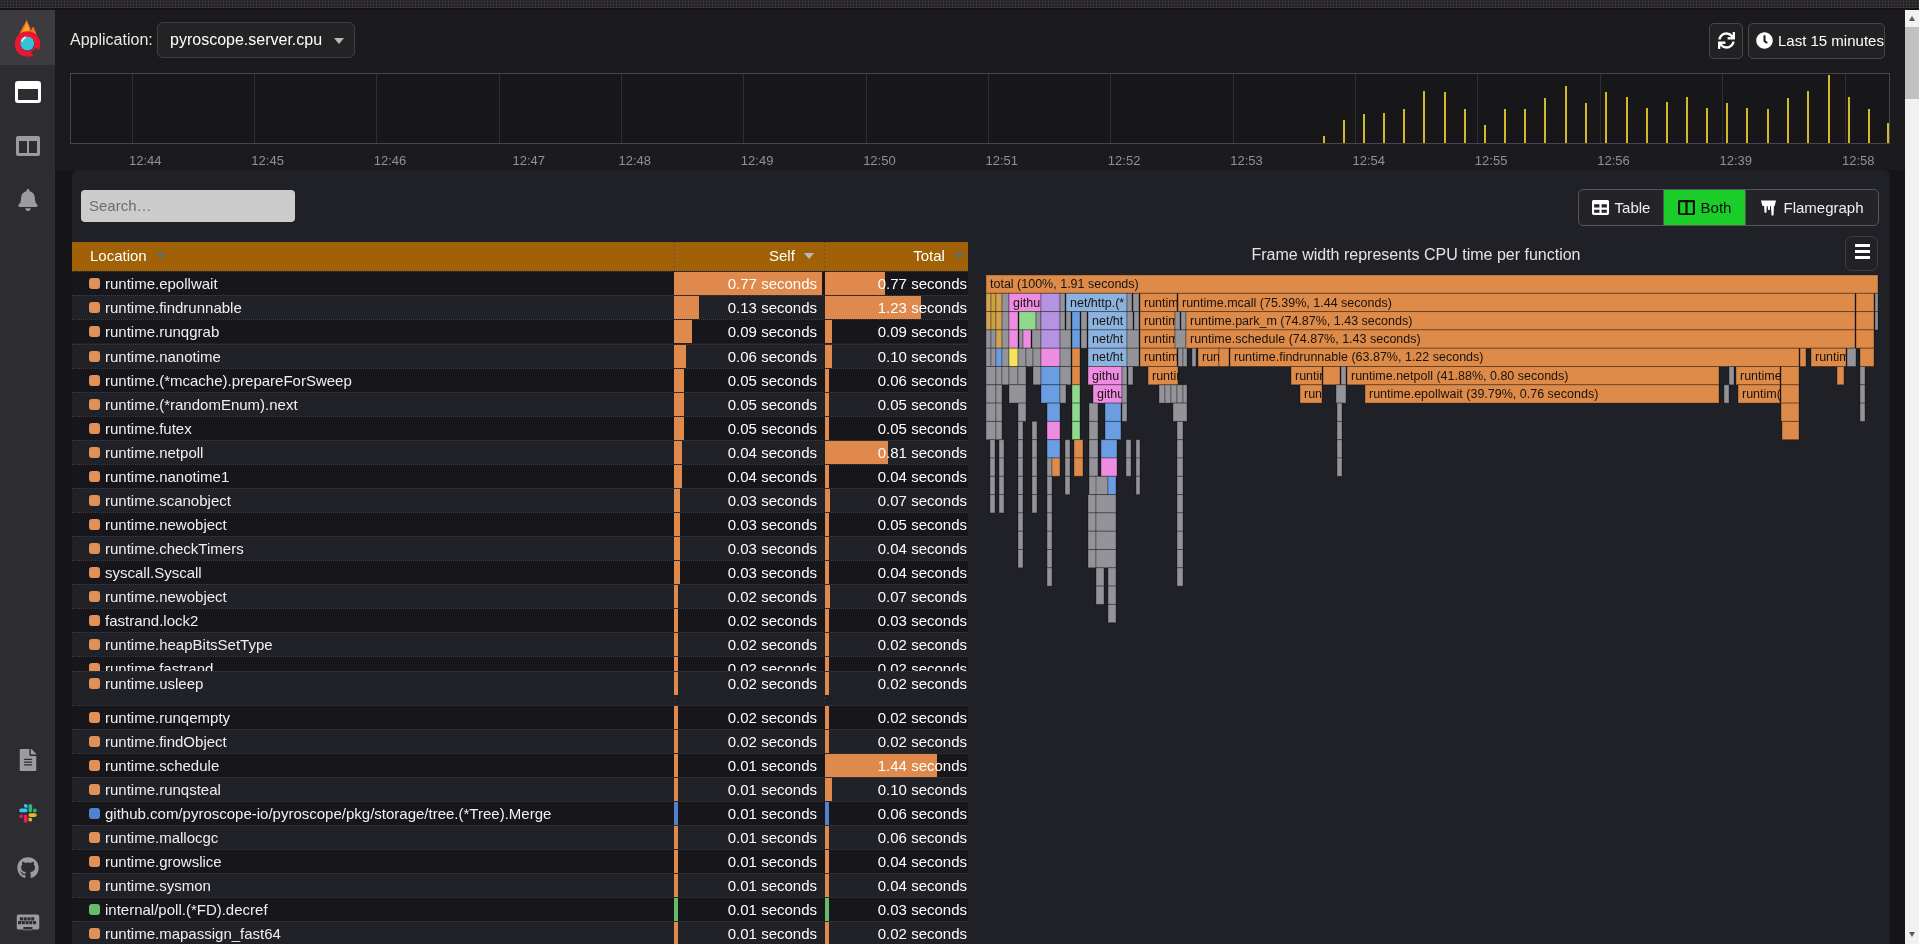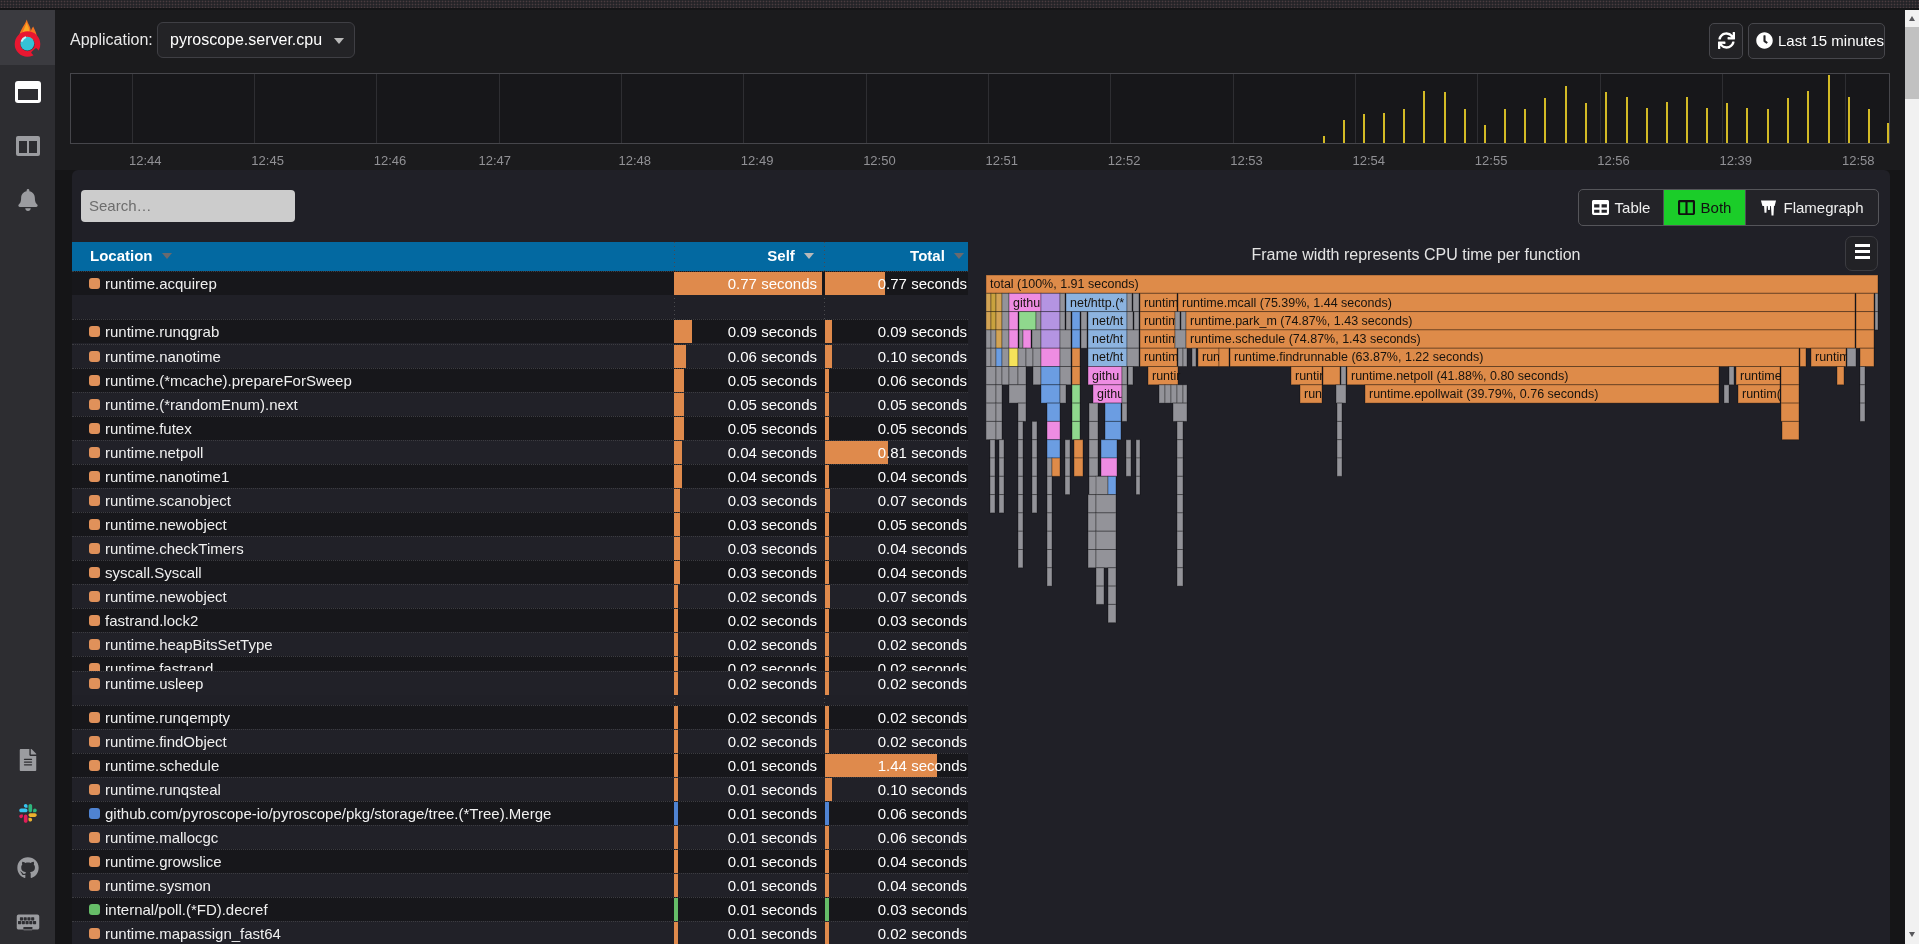--- a/index.html
+++ b/index.html
@@ -40,21 +40,21 @@
 #panel { border-radius:6px 6px 0 0; left:72px; top:170px; width:1818px; height:774px; background:#202027; }
 #search { position:absolute; left:9px; top:20px; width:214px; height:32px; background:#ccc; border-radius:4px; color:#6d6d6d; font-size:15px; line-height:32px; padding-left:8px; }
 #viewgroup { position:absolute; left:1506px; top:19px; width:301px; height:37px; border:1px solid #55555a; border-radius:5px; background:#232328; }
 .vbtn { position:absolute; top:0; height:35px; color:#efefef; font-size:15px; line-height:35px; text-align:center; }
 .vbtn svg { vertical-align:middle; margin-top:-3px; margin-right:6px; }
 #vtable { left:0; width:85px; border-right:1px solid #505055; }
 #vboth  { left:85px; width:81px; background:#1bcd29; color:#111; }
 #vflame { left:166px; width:133px; border-left:1px solid #505055; }
 
 
-#thead { position:absolute; left:0px; top:71.7px; width:896px; height:29.6px; color:#fff; font-size:15px; font-weight:bold; background:#0369a1; }
+#thead { position:absolute; left:0px; top:71.7px; width:896px; height:29.6px; color:#fff; font-size:15px; font-weight:normal; background:#a16207; }
 #thead .loc { position:absolute; left:18px; top:5px; }
 #thead .self { position:absolute; left:602px; width:140px; text-align:right; top:5px; }
 #thead .total { position:absolute; left:752px; width:140px; text-align:right; top:5px; }
 #thead .cdim svg path { fill:#6a6a6e; }
 #thead svg { margin-left:5px; vertical-align:middle; margin-top:-2px; }
 .vdiv { position:absolute; top:71.7px; height:702.3px; width:1px;
    background-image:linear-gradient(#4a4a4e 30%, rgba(0,0,0,0) 0%); background-size:1px 4px; }
 .trow { position:absolute; left:0; width:896px; border-top:1px dotted #3c3c41; }
 .rowa { background:#17171b; }
 .rowb { background:#212128; }
@@ -167,21 +167,21 @@
 <div class="ybar" style="left:1715.8px;height:44.2px"></div>
 <div class="ybar" style="left:1736.1px;height:51.2px"></div>
 <div class="ybar" style="left:1756.8px;height:67.8px"></div>
 <div class="ybar" style="left:1776.8px;height:45.8px"></div>
 <div class="ybar" style="left:1797.4px;height:33.8px"></div>
 <div class="ybar" style="left:1815.5px;height:20.0px"></div>
   </div>
   <div class="glabel" style="left:46.6px">12:44</div>
 <div class="glabel" style="left:168.9px">12:45</div>
 <div class="glabel" style="left:291.3px">12:46</div>
-<div class="glabel" style="left:396px">12:47</div>
+<div class="glabel" style="left:430px">12:47</div>
 <div class="glabel" style="left:536.0px">12:48</div>
 <div class="glabel" style="left:658.4px">12:49</div>
 <div class="glabel" style="left:780.7px">12:50</div>
 <div class="glabel" style="left:903.1px">12:51</div>
 <div class="glabel" style="left:1025.4px">12:52</div>
 <div class="glabel" style="left:1147.8px">12:53</div>
 <div class="glabel" style="left:1270.1px">12:54</div>
 <div class="glabel" style="left:1392.4px">12:55</div>
 <div class="glabel" style="left:1514.8px">12:56</div>
 <div class="glabel" style="left:1637.1px">12:39</div>
@@ -209,25 +209,33 @@
             <path fill="#b9b9b9" d="M0 0h10L5 6z"></path>
           </svg></span>
     <span class="total">Total <span class="cdim"><svg width="10" height="6" viewBox="0 0 10 6">
               <path fill="#b9b9b9" d="M0 0h10L5 6z"></path>
             </svg></span></span>
   </div>
   <div class="vdiv" style="left:601.5px"></div>
   <div class="vdiv" style="left:751.5px"></div>
   <div class="trow rowa" style="top:101.3px;height:24.07px">
         <span class="sqr" style="background:#e0915a"></span>
-        <span class="fname">runtime.acquirep</span>
+        <span class="fname">runtime.epollwait</span>
         <div class="cbar" style="left:602px;width:148.0px;background:#df8a4c"></div>
         <span class="cval" style="left:602px">0.77 seconds</span>
         <div class="cbar" style="left:752.5px;width:60.3px;background:#df8a4c"></div>
         <span class="cval" style="left:752px">0.77 seconds</span>
+      </div>
+<div class="trow rowb" style="top:125.4px;height:24.07px">
+        <span class="sqr" style="background:#e0915a"></span>
+        <span class="fname">runtime.findrunnable</span>
+        <div class="cbar" style="left:602px;width:25.2px;background:#df8a4c"></div>
+        <span class="cval" style="left:602px">0.13 seconds</span>
+        <div class="cbar" style="left:752.5px;width:96.3px;background:#df8a4c"></div>
+        <span class="cval" style="left:752px">1.23 seconds</span>
       </div>
 <div class="trow rowa" style="top:149.4px;height:24.07px">
         <span class="sqr" style="background:#e0915a"></span>
         <span class="fname">runtime.runqgrab</span>
         <div class="cbar" style="left:602px;width:17.5px;background:#df8a4c"></div>
         <span class="cval" style="left:602px">0.09 seconds</span>
         <div class="cbar" style="left:752.5px;width:7.0px;background:#df8a4c"></div>
         <span class="cval" style="left:752px">0.09 seconds</span>
       </div>
 <div class="trow rowb" style="top:173.5px;height:24.07px">

